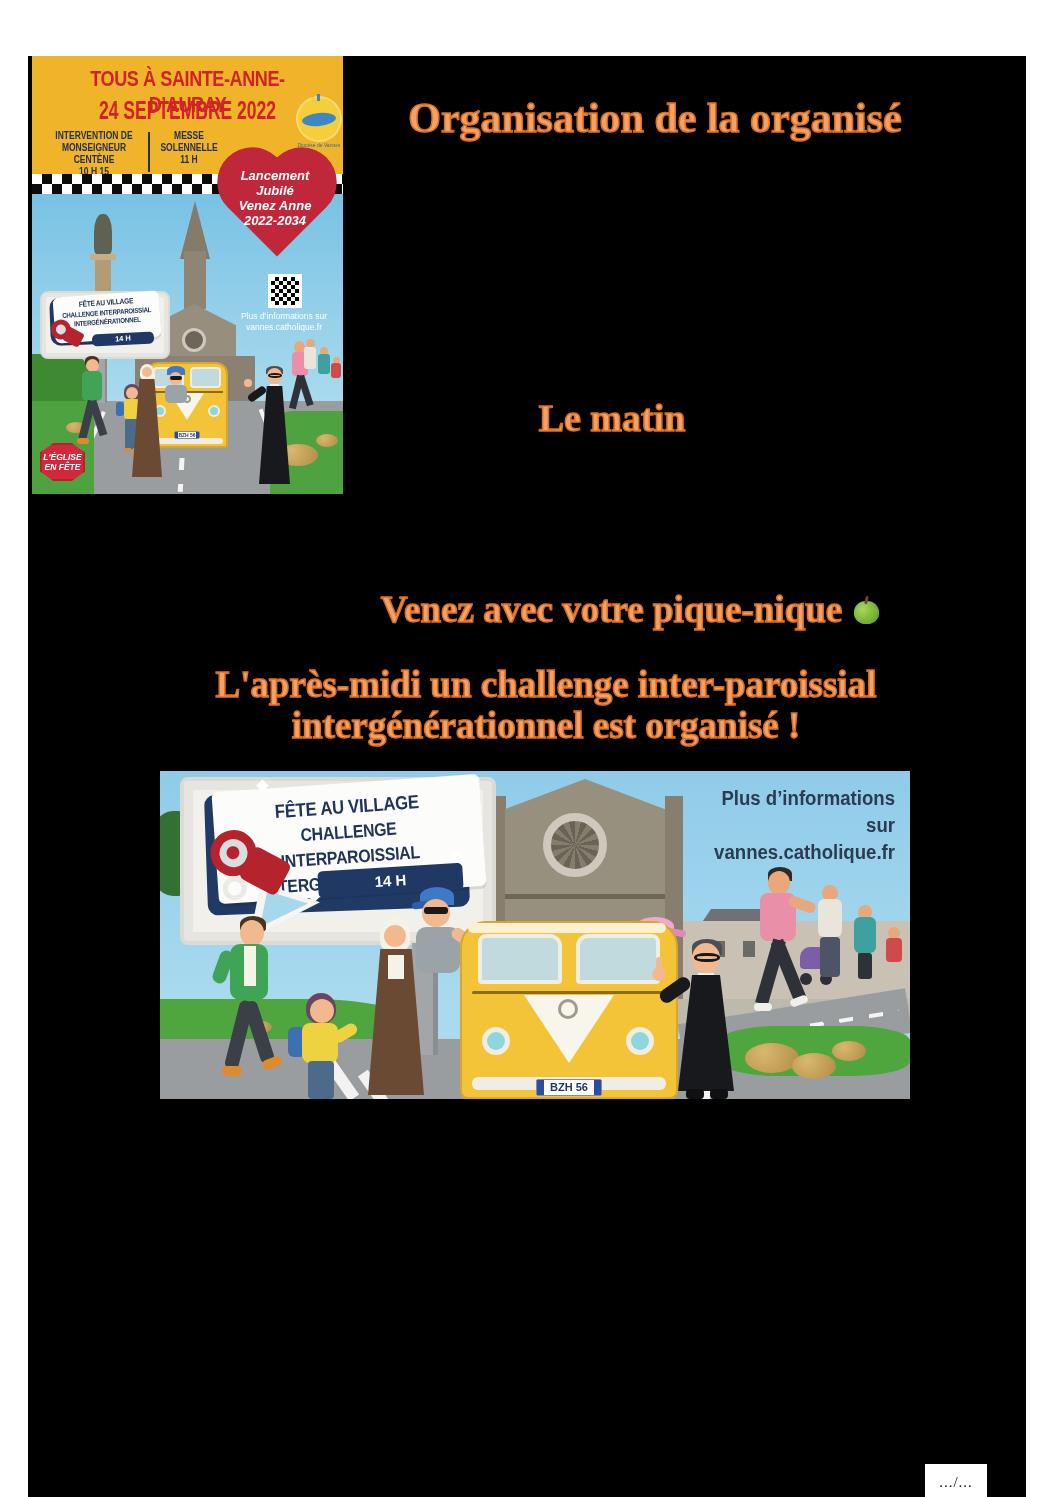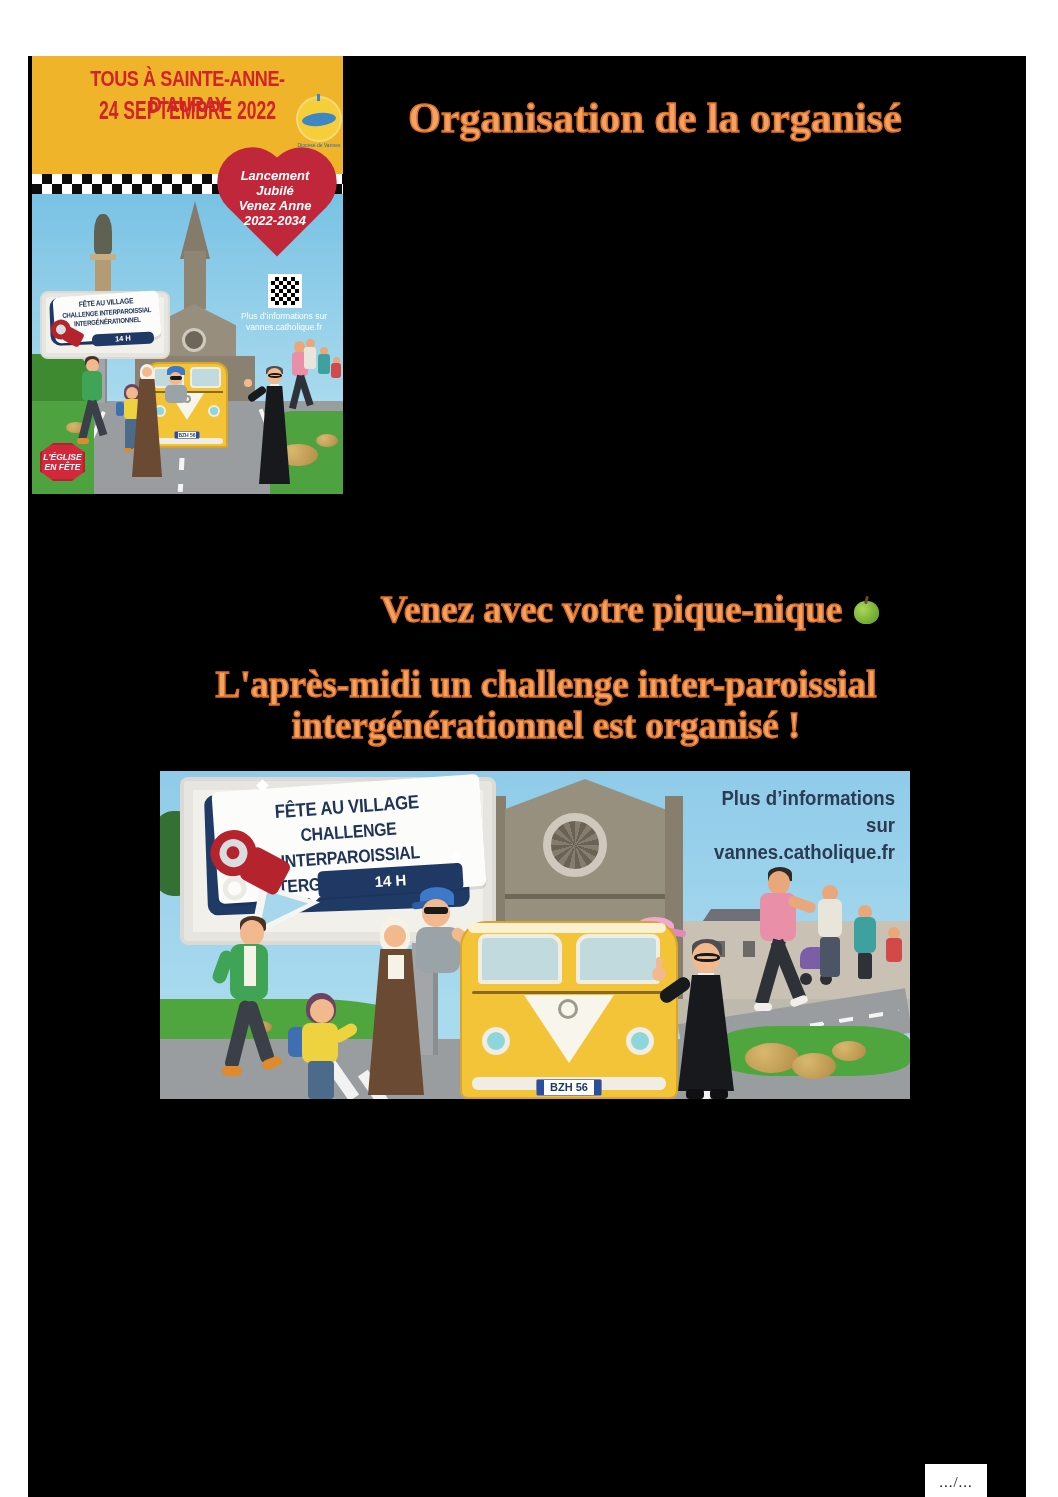--- a/index.html
+++ b/index.html
@@ -67,20 +67,33 @@
   <div id="poster">
     <div class="p-red" style="top:10px;font-size:22px;letter-spacing:-.5px;transform:scaleX(.82)">TOUS À SAINTE-ANNE-D’AURAY</div>
     <div class="p-red" style="top:40px;font-size:25px;transform:scaleX(.7)">24 SEPTEMBRE 2022</div>
 
     <div class="abs" style="left:266px;top:42px;width:42px;height:42px;border-radius:50%;background:#F6CE3A;box-shadow:0 0 0 2px #F3DB7A">
       <i style="left:4px;top:15px;width:34px;height:13px;background:#3E86C4;border-radius:50%;transform:rotate(-6deg)"></i>
       <i style="left:19px;top:-4px;width:3px;height:7px;background:#3E86C4"></i>
     </div>
     <div class="abs" style="left:250px;top:86px;width:74px;font-size:5px;color:#2D6DB5;text-align:center">Diocèse de Vannes</div>
 
+    <div class="abs" style="left:12px;top:74px;width:180px;height:44px">
+      <div class="abs" style="left:0;top:0;width:100px">
+        <div class="sch-t">INTERVENTION DE</div>
+        <div class="sch-t">MONSEIGNEUR CENTÈNE</div>
+        <div class="sch-t">10 H 15</div>
+      </div>
+      <i style="left:104px;top:2px;width:2px;height:40px;background:#26304A"></i>
+      <div class="abs" style="left:110px;top:0;width:70px">
+        <div class="sch-t">MESSE</div>
+        <div class="sch-t">SOLENNELLE</div>
+        <div class="sch-t">11 H</div>
+      </div>
+    </div>
 
     <div class="abs checker" style="left:0;top:118px;width:311px;height:20px"></div>
 
     <div class="abs" style="left:0;top:138px;width:311px;height:207px;background:linear-gradient(180deg,#79C2E4,#A9DAEE)"></div>
 
     <div class="abs" style="left:55px;top:158px;width:34px;height:112px">
       <i style="left:7px;top:0;width:18px;height:40px;background:#5F6152;border-radius:45% 45% 15% 15%"></i>
       <i style="left:3px;top:40px;width:26px;height:6px;background:#C7AE85"></i>
       <i style="left:8px;top:46px;width:16px;height:66px;background:#B49B73"></i>
     </div>
@@ -206,20 +219,21 @@
       <i style="left:27px;top:24px;width:10px;height:15px;background:#D24949;border-radius:3px"></i>
     </div>
 
     <div class="abs" style="left:8px;top:387px;width:45px;height:38px;background:#D3273C;clip-path:polygon(30% 0,70% 0,100% 25%,100% 75%,70% 100%,30% 100%,0 75%,0 25%);box-shadow:inset 0 0 0 2px #B81F30;text-align:center;color:#fff;font-weight:bold;font-style:italic;font-size:8.5px;line-height:10px;padding-top:9px">
       <div>L'ÉGLISE</div>
       <div>EN FÊTE</div>
     </div>
   </div>
 
   <div class="orange-h" style="left:355px;top:78px;width:600px;font-size:42px">Organisation de la organisé</div>
+  <div class="orange-h" style="left:312px;top:380px;width:600px;font-size:38px">Le matin</div>
   <div class="orange-h" style="left:320px;top:572px;width:620px;font-size:37px">
     <span>Venez avec votre pique-nique</span><span class="apple"></span>
   </div>
   <div class="orange-h" style="left:206px;top:648px;width:680px;font-size:37px;line-height:41px">
     <div>L'après-midi un challenge inter-paroissial</div>
     <div>intergénérationnel est organisé !</div>
   </div>
 
   <div id="banner">
     <i style="left:-12px;top:40px;width:55px;height:85px;background:#346F34;border-radius:45%"></i>

